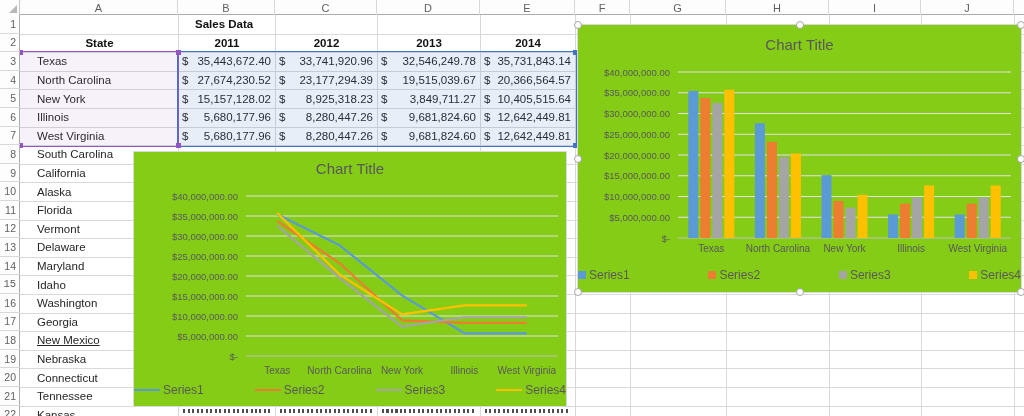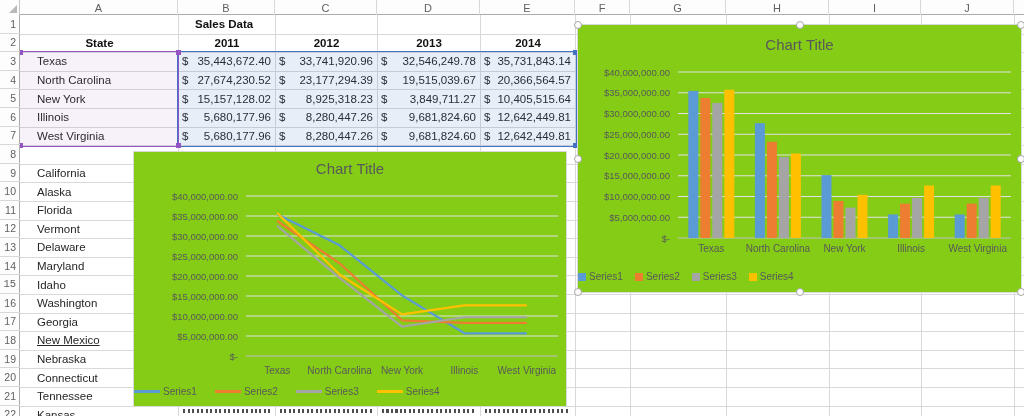--- a/index.html
+++ b/index.html
@@ -35,22 +35,22 @@
 
   
   .chart{position:absolute;background:#84cc16;border:1px solid #d9d9d9;}
   #lineChart{left:133px;top:151px;width:434px;height:256px;z-index:5;}
   #barChart{left:577px;top:24px;width:445px;height:269px;z-index:6;}
   .chart svg{position:absolute;left:0;top:0;font-family:"Liberation Sans",sans-serif;}
   .chart-title{position:absolute;left:0;right:0;text-align:center;color:#595959;
                font-size:15px;z-index:2;}
   #lineChart .chart-title{top:8px;}
   #barChart .chart-title{top:11px;}
-  .legend{position:absolute;left:0;right:0;display:flex;justify-content:flex-start;
-          align-items:center;color:#595959;font-size:10px;z-index:2;}
+  .legend{position:absolute;left:0;right:0;display:flex;justify-content:space-between;
+          align-items:center;color:#595959;font-size:12px;z-index:2;}
   #lineLegend{bottom:9px;gap:18px;}
   #barLegend{bottom:10px;gap:12px;}
   .lgitem{display:inline-flex;align-items:center;gap:3px;}
   .sw-line{display:inline-block;width:26px;height:2.5px;}
   .sw-rect{display:inline-block;width:8px;height:8px;}
 
   
   .handle{position:absolute;width:8px;height:8px;background:#fff;border:1px solid #a6a6a6;
           border-radius:50%;z-index:7;}
   .h-tl{left:-4px;top:-4px}.h-tm{left:50%;margin-left:-4px;top:-4px}.h-tr{right:-4px;top:-4px}
@@ -340,20 +340,21 @@
       <span>8,280,447.26</span>
     </div>
     <div class="cell acct" style="left: 377px; top: 126.6px; width: 104px; height: 18.6px;">
       <span>$</span>
       <span>9,681,824.60</span>
     </div>
     <div class="cell acct" style="left: 480px; top: 126.6px; width: 96px; height: 18.6px;">
       <span>$</span>
       <span>12,642,449.81</span>
     </div>
+    <div class="cell" style="left: 20px; top: 145.2px; width: 159px; height: 18.6px;">South Carolina</div>
     <div class="cell" style="left: 20px; top: 163.8px; width: 159px; height: 18.6px;">California</div>
     <div class="cell" style="left: 20px; top: 182.4px; width: 159px; height: 18.6px;">Alaska</div>
     <div class="cell" style="left: 20px; top: 201px; width: 159px; height: 18.6px;">Florida</div>
     <div class="cell" style="left: 20px; top: 219.6px; width: 159px; height: 18.6px;">Vermont</div>
     <div class="cell" style="left: 20px; top: 238.2px; width: 159px; height: 18.6px;">Delaware</div>
     <div class="cell" style="left: 20px; top: 256.8px; width: 159px; height: 18.6px;">Maryland</div>
     <div class="cell" style="left: 20px; top: 275.4px; width: 159px; height: 18.6px;">Idaho</div>
     <div class="cell" style="left: 20px; top: 294px; width: 159px; height: 18.6px;">Washington</div>
     <div class="cell" style="left: 20px; top: 312.6px; width: 159px; height: 18.6px;">Georgia</div>
     <div class="cell" style="left: 20px; top: 331.2px; width: 159px; height: 18.6px; text-decoration: underline;">New Mexico</div>

